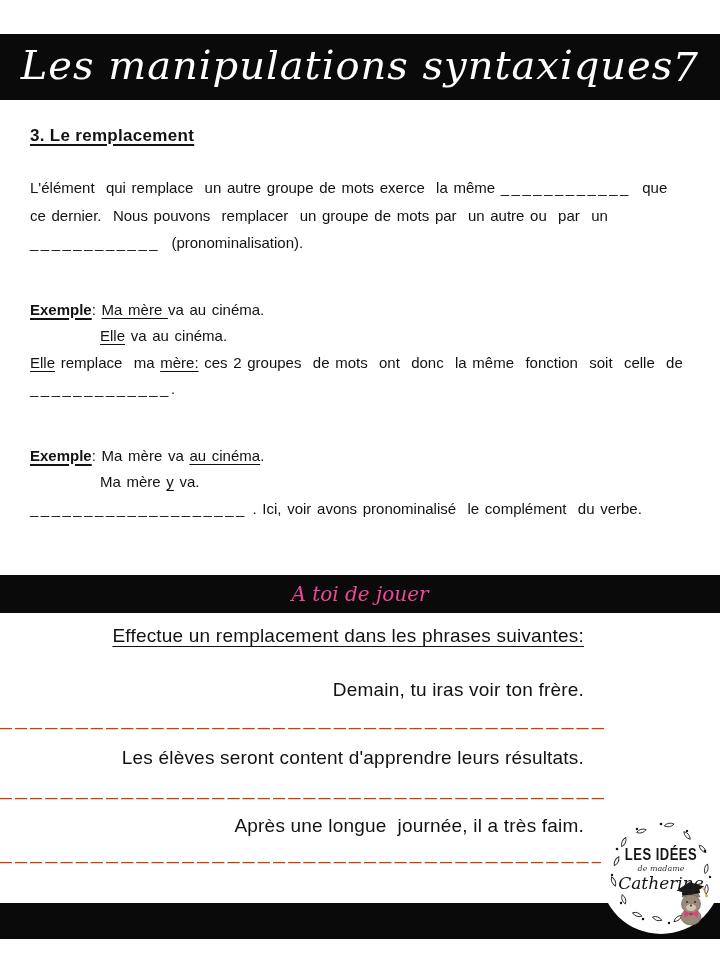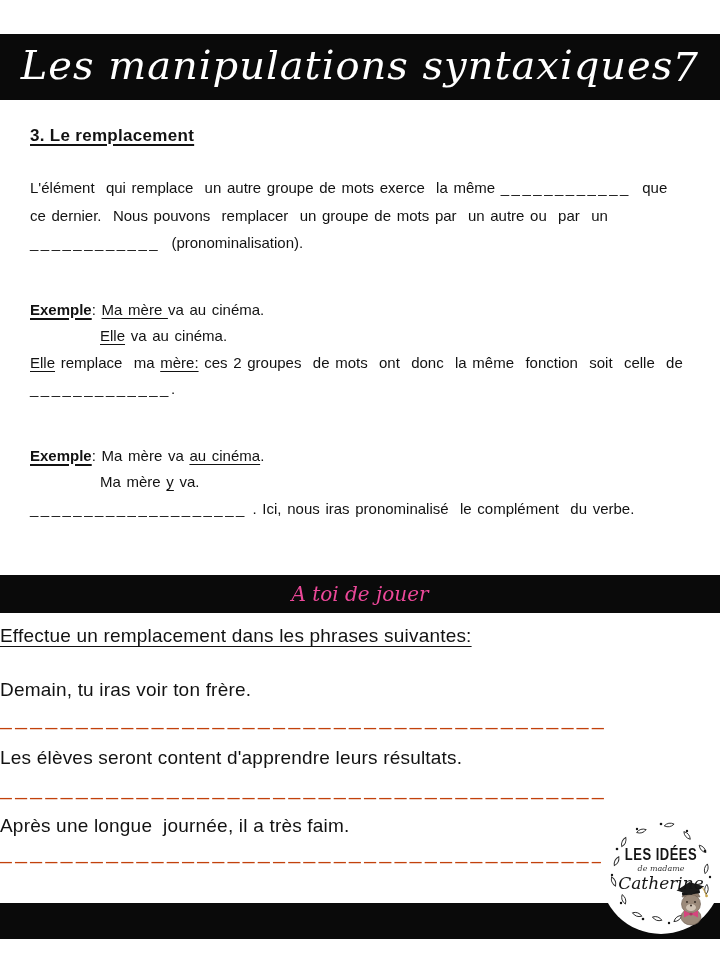--- a/index.html
+++ b/index.html
@@ -34,21 +34,21 @@
   .u { text-decoration:underline; text-decoration-thickness:1.3px; text-underline-offset:3px; }
   .bu { font-weight:bold; text-decoration:underline; text-decoration-thickness:1.6px; text-underline-offset:3px; }
   .blank { letter-spacing:2.5px; }
 
   
   .banner {
     position:absolute; top:575px; left:0; width:720px; height:38px; background:#0a0a0a;
     display:flex; align-items:center; justify-content:center;
   }
   .banner span { color:#ec4899; font-size:20px; }
-  .activity { position:absolute; top:613px; left:0; width:584px; text-align:left; }
+  .activity { position:absolute; top:613px; left:0; width:584px; text-align:right; }
   .prompt {
     display:inline-block; margin-top:12px; font-size:19px;
     text-decoration:underline; text-decoration-thickness:1.4px; text-underline-offset:4px;
     letter-spacing:.2px;
   }
   .sentence { font-size:19px; letter-spacing:.2px; white-space:pre-wrap; }
   .s1 { margin-top:32px; }
   .s2 { margin-top:18px; }
   .s3 { margin-top:16px; }
   .answer-line { font-size:21px; letter-spacing:3.5px; line-height:22px; white-space:nowrap; color:#c2410c; }
@@ -97,21 +97,21 @@
     <div class="example">
       <div class="textline"><span class="bu">Exemple</span><span>: </span><span class="u">Ma mère </span><span>va au cinéma.</span></div>
       <div class="textline indent"><span class="u">Elle</span><span> va au cinéma.</span></div>
       <div class="textline"><span class="u">Elle</span><span> remplace  ma </span><span class="u">mère:</span><span> ces 2 groupes  de mots  ont  donc  la même  fonction  soit  celle  de</span></div>
       <div class="textline"><span class="blank">_____________</span><span>.</span></div>
     </div>
 
     <div class="example">
       <div class="textline"><span class="bu">Exemple</span><span>: </span><span>Ma mère va </span><span class="u">au cinéma</span><span>.</span></div>
       <div class="textline indent"><span>Ma mère </span><span class="u">y</span><span> va.</span></div>
-      <div class="textline"><span class="blank">____________________</span><span> . Ici, nous iras pronominalisé  le complément  du verbe.</span></div>
+      <div class="textline"><span class="blank">____________________</span><span> . Ici, voir avons pronominalisé  le complément  du verbe.</span></div>
     </div>
   </div>
 
   <div class="banner">
     <span class="script">A toi de jouer</span>
   </div>
 
   <div class="activity">
     <span class="prompt">Effectue un remplacement dans les phrases suivantes:</span>
     <div class="sentence s1">Demain, tu iras voir ton frère.</div>

